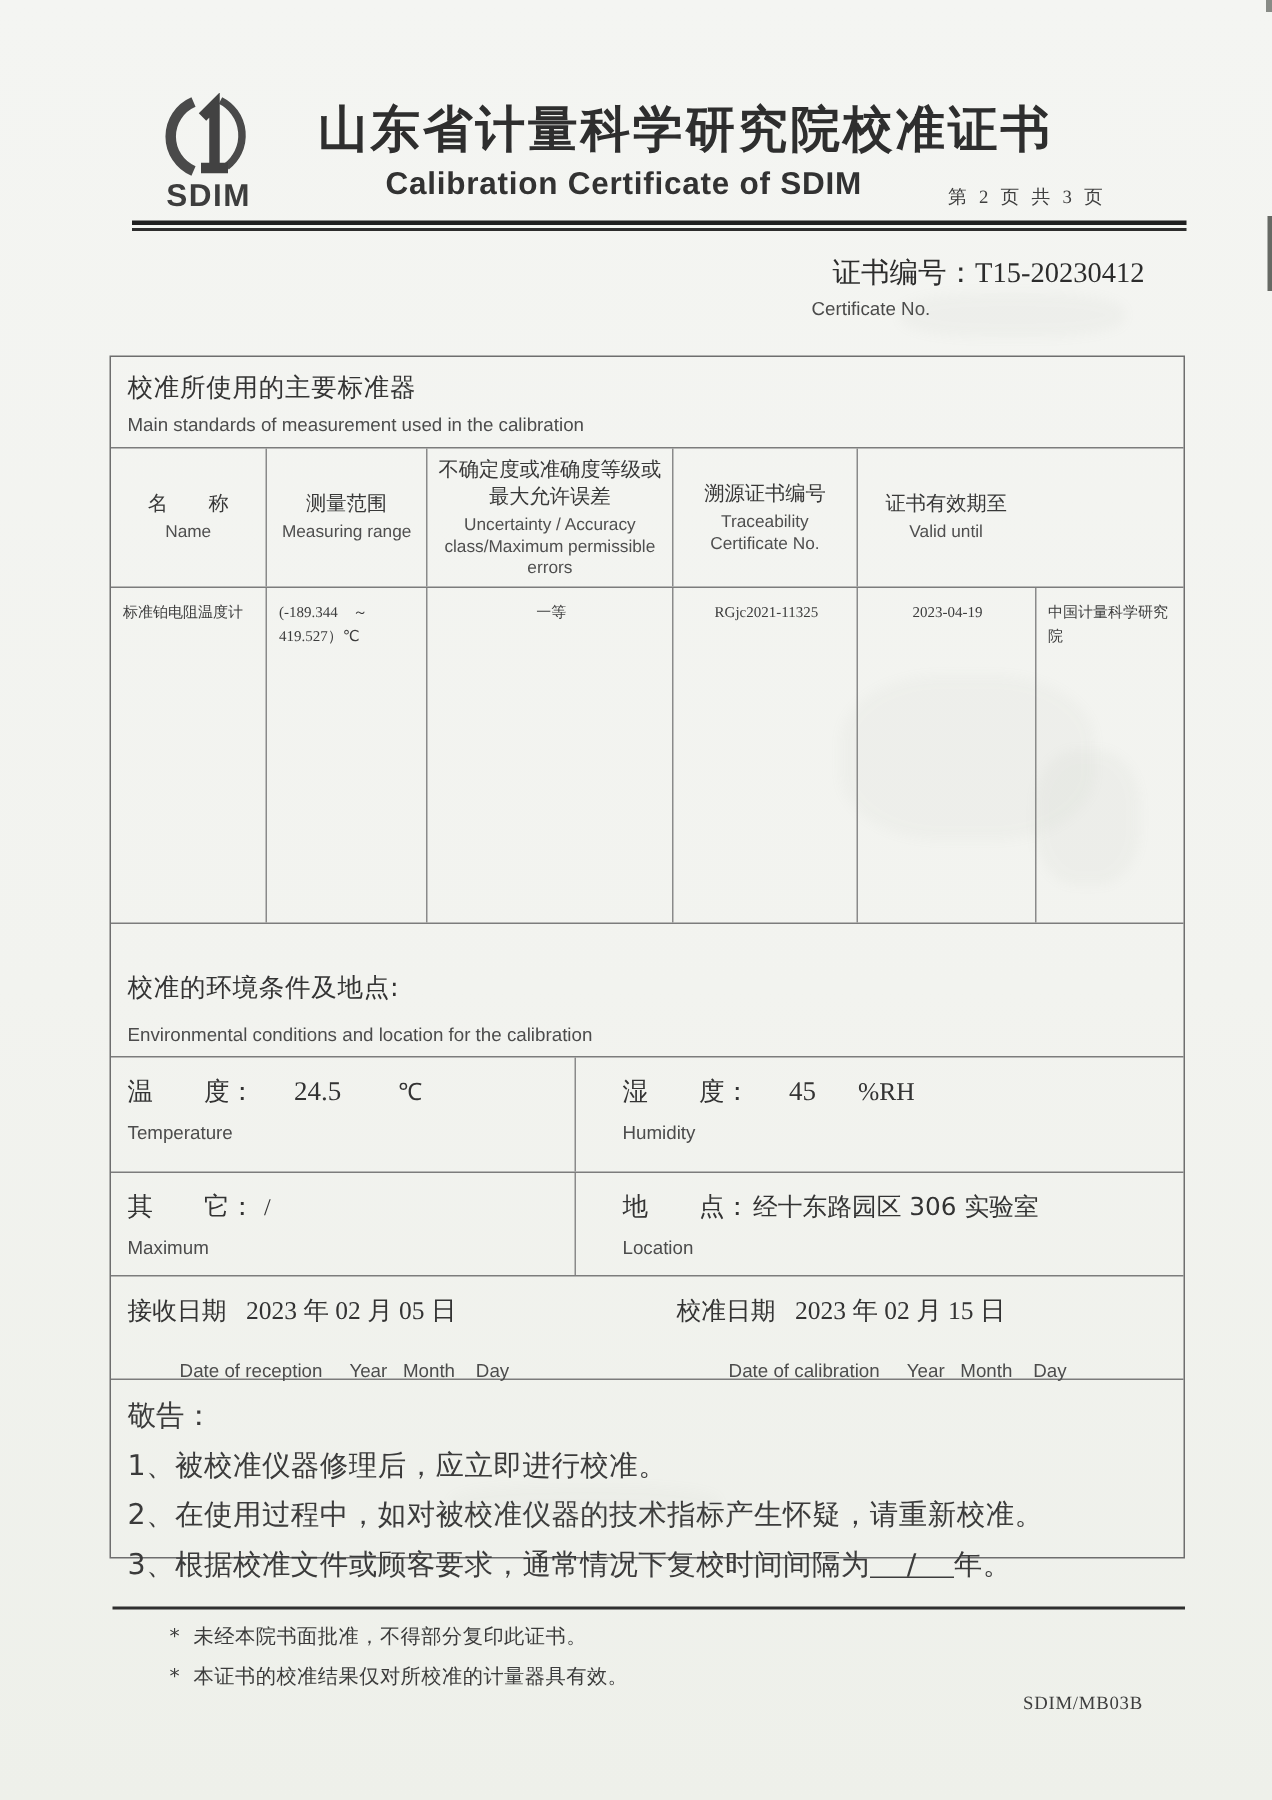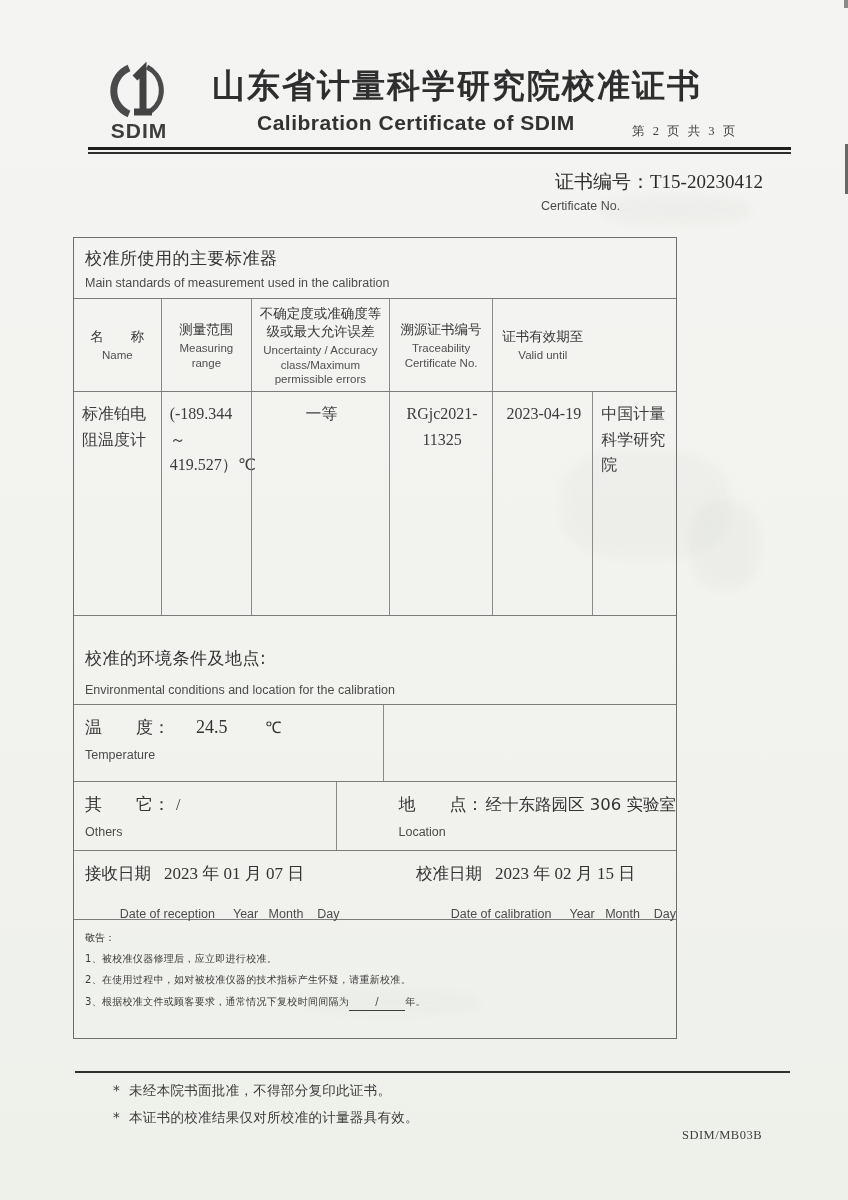--- a/index.html
+++ b/index.html
@@ -13,59 +13,59 @@
   .logo{position:absolute;left:96px;top:62px;width:86px;text-align:center;}
   .logo svg{display:block;margin:0 auto;}
   .logo-text{font-family:"Liberation Sans",sans-serif;font-weight:bold;font-size:21px;letter-spacing:1px;color:#3d3d3d;margin-top:-3px;}
   .title-zh{position:absolute;left:212px;top:64px;width:520px;font-family:"Liberation Serif","DejaVu Sans",serif;font-size:33px;font-weight:700;letter-spacing:2px;color:#2e2e2e;white-space:nowrap;}
   .title-en{position:absolute;left:257px;top:111px;font-family:"Liberation Sans",sans-serif;font-size:21px;font-weight:bold;letter-spacing:.5px;color:#323232;}
   .page-info{position:absolute;left:632px;top:123px;font-family:"Liberation Serif","DejaVu Sans",serif;font-size:12.5px;letter-spacing:2.5px;color:#3f3f3f;white-space:nowrap;}
   .header-rule{position:absolute;left:88px;top:147px;width:703px;height:2px;border-top:3px solid #1f1f1f;border-bottom:2px solid #2d2d2d;}
   .cert-line{position:absolute;left:507px;top:169px;font-family:"Liberation Serif","DejaVu Sans",serif;font-size:19px;color:#2c2c2c;white-space:nowrap;margin-left:48px;}
   .cert-en{position:absolute;left:541px;top:199px;font-family:"Liberation Sans",sans-serif;font-size:12.5px;color:#4a4a4a;}
   
-  .doc-table{position:absolute;left:73px;top:237px;width:604px;border:1px solid #6e6e6e;box-sizing:border-box;background:transparent;}
+  .doc-table{position:absolute;left:73px;top:237px;width:717px;border:1px solid #6e6e6e;box-sizing:border-box;background:transparent;}
   .sec-title{box-sizing:border-box;padding:9px 12px 0 11px;}
   .sec-title .zh{font-size:17px;color:#333;letter-spacing:.5px;}
   .sec-title .en{font-family:"Liberation Sans",sans-serif;font-size:12.5px;color:#4c4c4c;margin-top:6px;}
   .std-title{height:60px;}
   .env-title{height:89px;border-top:1px solid #7c7c7c;}
   .env-title .zh{margin-top:22px;}
   .env-title .en{margin-top:13px;}
   .flex-row{display:flex;box-sizing:border-box;}
   .hdr-row{height:93px;border-top:1px solid #7c7c7c;}
   .hdr-cell{box-sizing:border-box;display:flex;flex-direction:column;justify-content:center;align-items:center;text-align:center;padding:2px 5px;border-left:1px solid #8a8a8a;}
   .hdr-cell:first-child{border-left:none;}
   .hdr-cell .zh{font-size:13.5px;color:#383838;line-height:1.35;}
   .hdr-cell .en{font-family:"Liberation Sans",sans-serif;font-size:11.5px;color:#4f4f4f;line-height:1.25;margin-top:3px;}
   .data-row{height:224px;border-top:1px solid #7c7c7c;}
-  .data-cell{box-sizing:border-box;padding:9px 6px 0 8px;border-left:1px solid #8a8a8a;font-size:16px;line-height:1.6;color:#3c3c3c;}
+  .data-cell{box-sizing:border-box;padding:9px 6px 0 8px;border-left:1px solid #8a8a8a;font-size:10px;line-height:1.6;color:#3c3c3c;}
   .data-cell:first-child{border-left:none;}
   .c-center{text-align:center;}
   .serif{font-family:"Liberation Serif","DejaVu Sans",serif;}
   .w1{width:14.4%;} .w2{width:15.0%;} .w3{width:22.9%;align-items:center;} .w4{width:17.2%;} .w5{width:16.6%;align-items:center;} .w6{width:13.9%;}
   .env-row1{height:77px;border-top:1px solid #7c7c7c;}
-  .env-row2{height:69px;border-top:1px solid #7c7c7c;gap:31px;}
+  .env-row2{height:69px;border-top:1px solid #7c7c7c;}
   .env-left{box-sizing:border-box;width:310px;border-right:1px solid #8a8a8a;padding:11px 0 0 11px;}
   .env-right{box-sizing:border-box;flex:1;padding:11px 0 0 31px;}
   .env-main{font-size:17px;color:#333;white-space:nowrap;}
   .env-main .val{font-family:"Liberation Serif",serif;font-size:18px;margin-left:26px;}
   .env-main .unit{font-family:"Liberation Serif",serif;font-size:16px;margin-left:38px;}
   .env-main .unit2{font-family:"Liberation Serif",serif;font-size:17px;margin-left:28px;}
   .env-main .slash{font-family:"Liberation Serif",serif;font-size:16px;margin-left:6px;}
   .env-main .loc{font-size:16.5px;margin-left:2px;}
   .env-en{font-family:"Liberation Sans",sans-serif;font-size:12.5px;color:#4c4c4c;margin-top:9px;}
   .dates-row{height:69px;border-top:1px solid #7c7c7c;}
   .date-cell-l{box-sizing:border-box;width:365px;padding:11px 0 0 11px;}
   .date-cell-r{box-sizing:border-box;flex:1;padding:11px 0 0 12px;}
   .date-main{font-size:16.5px;color:#333;white-space:nowrap;}
   .date-main .dval{font-family:"Liberation Serif",serif;font-size:17px;margin-left:13px;}
   .date-en{font-family:"Liberation Sans",sans-serif;font-size:12.5px;color:#4c4c4c;margin-top:8px;white-space:pre;}
   .date-en .du{margin-left:18px;white-space:pre;}
-  .notes-row{height:119px;border-top:1px solid #7c7c7c;box-sizing:border-box;padding:11px 0 0 11px;font-size:10px;color:#3b3b3b;}
+  .notes-row{height:119px;border-top:1px solid #7c7c7c;box-sizing:border-box;padding:11px 0 0 11px;font-size:19px;color:#3b3b3b;}
   .notes-row .note-line{margin-top:7px;letter-spacing:.3px;}
   .blank{display:inline-block;width:56px;border-bottom:1px solid #3c3c3c;text-align:center;height:16px;line-height:16px;}
   
   .footer-rule{position:absolute;left:75px;top:1071px;width:715px;border-top:2.5px solid #2f2f2f;}
   .footer-notes{position:absolute;left:113px;top:1082px;font-size:13.5px;color:#3b3b3b;}
   .footer-notes .f-line{margin-bottom:9px;letter-spacing:.3px;}
   .footer-notes .star{margin-right:9px;}
   .form-code{position:absolute;right:86px;top:1128px;font-family:"Liberation Serif",serif;font-size:12.5px;color:#3e3e3e;letter-spacing:.5px;}
   
   .edge-strip{position:absolute;right:0;top:144px;width:3px;height:50px;background:#4c504b;opacity:.85;}
@@ -144,41 +144,47 @@
       <div class="en">Environmental conditions and location for the calibration</div>
     </div>
 
     <div class="flex-row env-row1">
       <div class="env-left">
         <div class="env-main">
           <span>温　　度：</span><span class="val">24.5</span><span class="unit">℃</span>
         </div>
         <div class="env-en">Temperature</div>
       </div>
+      <div class="env-right">
+        <div class="env-main">
+          <span>湿　　度：</span><span class="val">45</span><span class="unit2">%RH</span>
+        </div>
+        <div class="env-en">Humidity</div>
+      </div>
     </div>
 
     <div class="flex-row env-row2">
       <div class="env-left">
         <div class="env-main">
           <span>其　　它：</span><span class="slash">/</span>
         </div>
-        <div class="env-en">Others</div>
+        <div class="env-en">Maximum</div>
       </div>
       <div class="env-right">
         <div class="env-main">
           <span>地　　点：</span><span class="loc">经十东路园区 306 实验室</span>
         </div>
         <div class="env-en">Location</div>
       </div>
     </div>
 
     <div class="flex-row dates-row">
       <div class="date-cell-l">
         <div class="date-main">
-          <span>接收日期</span><span class="dval">2023 年 01 月 07 日</span>
+          <span>接收日期</span><span class="dval">2023 年 02 月 05 日</span>
         </div>
         <div class="date-en">
           <span>Date of reception</span><span class="du">Year   Month    Day</span>
         </div>
       </div>
       <div class="date-cell-r">
         <div class="date-main">
           <span>校准日期</span><span class="dval">2023 年 02 月 15 日</span>
         </div>
         <div class="date-en">

